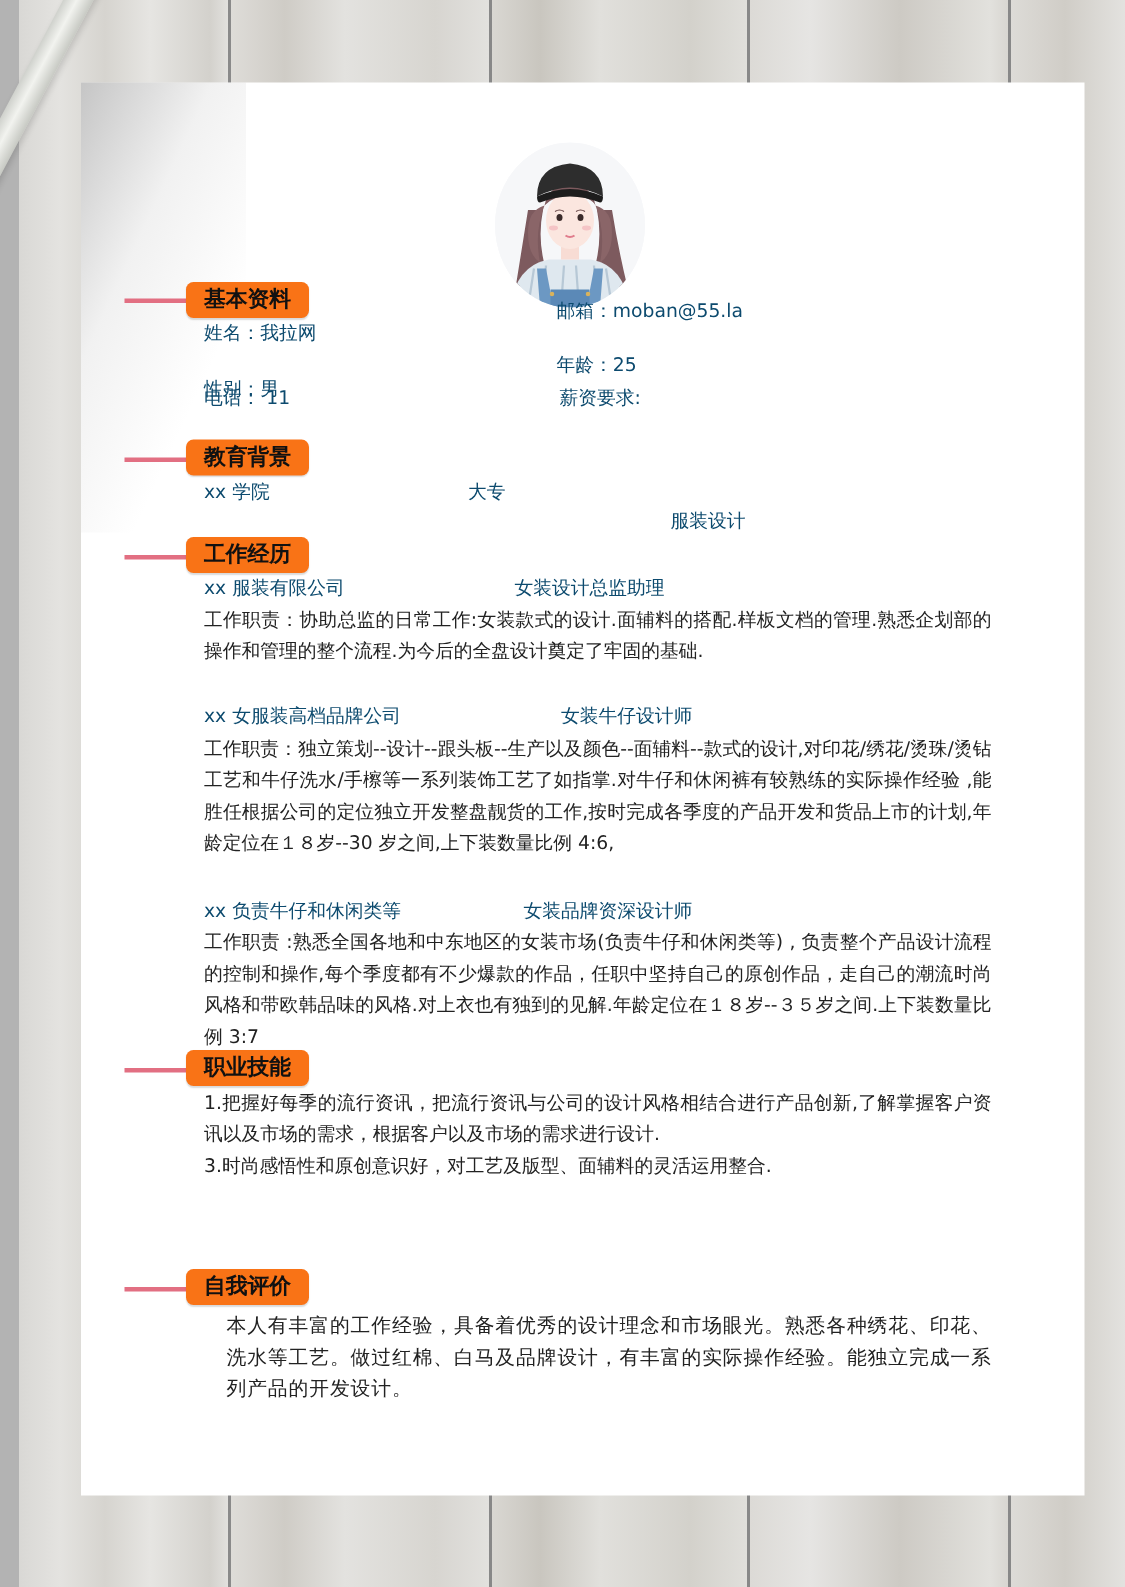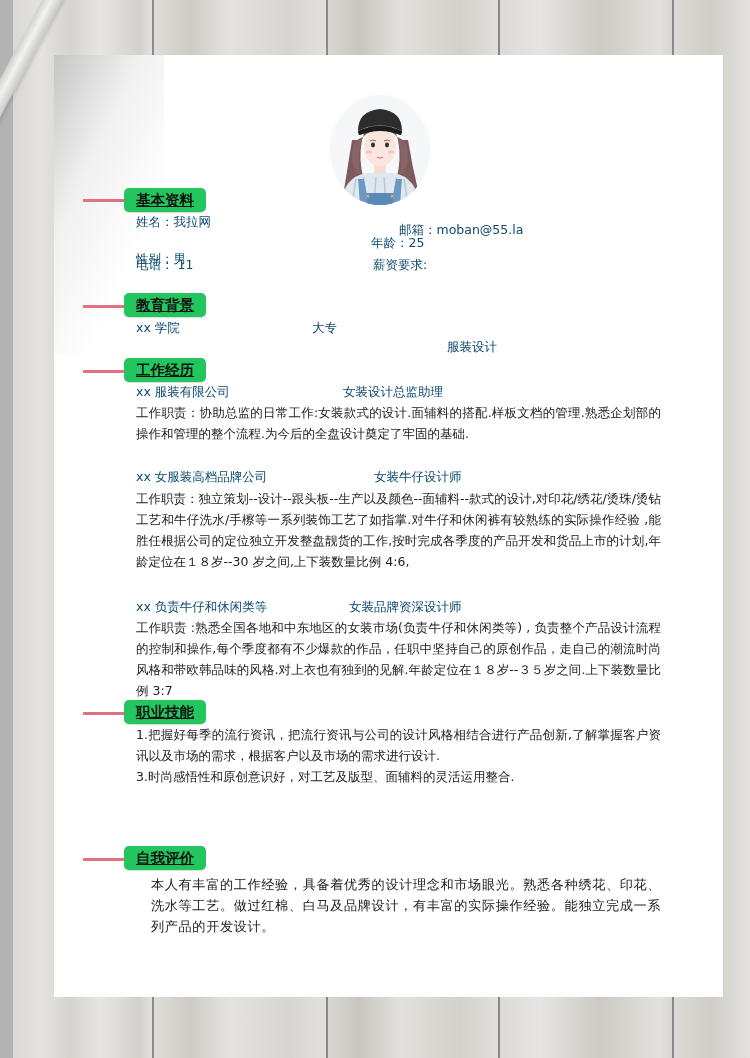--- a/index.html
+++ b/index.html
@@ -37,24 +37,23 @@
   }
   .avatar {
     position: absolute; left: 330px; top: 95px; width: 100px; height: 110px;
     border-radius: 50%; overflow: hidden; background: #f7f8fa;
   }
   .section-line {
     position: absolute; height: 3px; background: #e26f82; left: 83px; width: 42px;
   }
   .pill {
     position: absolute; left: 124px; height: 24px; padding: 0 12px;
-    background: #22c55e; border-radius: 5px;
+    background: #f97316; border-radius: 5px;
     font-size: 14.5px; font-weight: bold; color: #111; line-height: 24px;
     box-shadow: 0 1px 1px rgba(0,0,0,0.15);
-    text-decoration: underline;
   }
   .txt {
     position: absolute; font-size: 12.5px; color: #0c4a6e; white-space: nowrap; line-height: 21px;
   }
   .para {
     position: absolute; left: 136px; width: 525px; font-size: 12.5px; color: #222;
     line-height: 21px; text-align: justify;
   }
   .eval {
     position: absolute; left: 136px; width: 520px; font-size: 13.2px; color: #222;
@@ -101,21 +100,21 @@
     <ellipse cx="61" cy="57" rx="3" ry="1.6" fill="#f5c4c6"></ellipse>
     <path d="M47 62 Q50 64 53 62" stroke="#e07c8c" stroke-width="1.4" fill="none"></path>
   </svg>
 </div>
 
 <div class="section-line" style="top:199px;"></div>
 <div class="pill" style="top:188px;">基本资料</div>
 <div class="txt" style="left:136px; top:211px;">姓名：我拉网</div>
 <div class="txt" style="left:136px; top:232px;margin-top:16px;">性别：男</div>
 <div class="txt" style="left:136px; top:254px;">电话：  11</div>
-<div class="txt" style="left:371px; top:219px;margin-left:28px;">邮箱：moban@55.la</div>
+<div class="txt" style="left:371px; top:196px;">邮箱：moban@55.la</div>
 <div class="txt" style="left:371px; top:232px;">年龄：25</div>
 <div class="txt" style="left:373px; top:254px;">薪资要求:</div>
 
 <div class="section-line" style="top:305px;"></div>
 <div class="pill" style="top:293px;">教育背景</div>
 <div class="txt" style="left:136px; top:317px;">xx 学院</div>
 <div class="txt" style="left:312px; top:317px;">大专</div>
 <div class="txt" style="left:447px; top:336px;">服装设计</div>
 
 <div class="section-line" style="top:370px;"></div>

